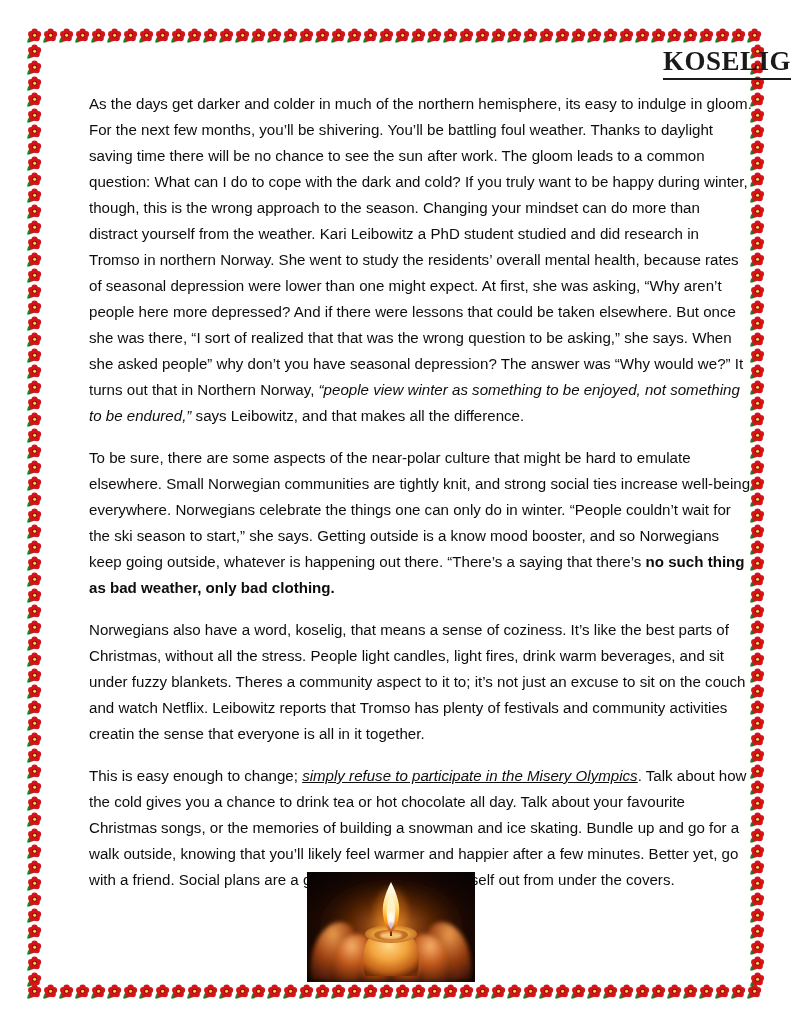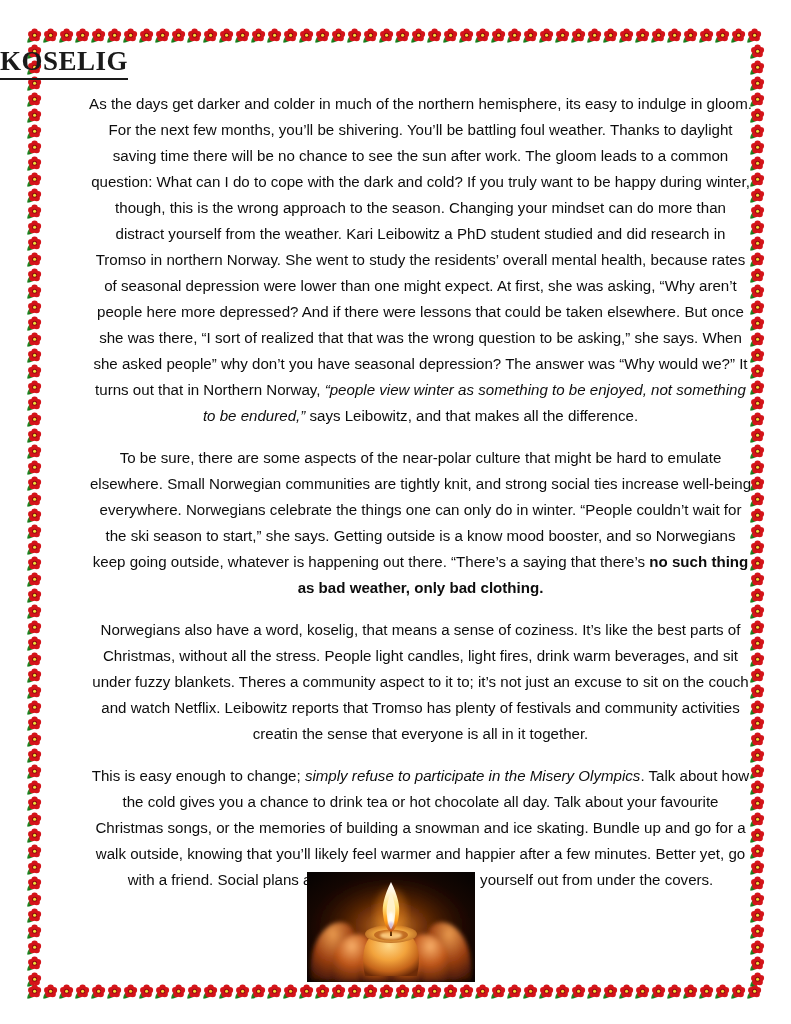--- a/index.html
+++ b/index.html
@@ -40,21 +40,21 @@
     flex: 0 0 16px;
   }
   .flower svg { display: block; width: 16px; height: 16px; }
 
   
   .doc-title {
     position: absolute;
     left: 0;
     top: 46px;
     width: 791px;
-    text-align: left;
+    text-align: right;
     font-family: "Liberation Serif", serif;
     font-weight: bold;
     font-size: 27px;
     letter-spacing: 0.5px;
     color: #1a1a1a;
   }
   .doc-title span.tx {
     border-bottom: 2px solid #1a1a1a;
     padding-bottom: 2px;
   }
@@ -65,26 +65,26 @@
     left: 89px;
     top: 91px;
     width: 663px;
   }
   p.para {
     margin: 0 0 16px 0;
     font-family: "Liberation Sans", sans-serif;
     font-size: 15.1px;
     line-height: 26px;
     color: #0d0d0d;
-    text-align: center;
+    text-align: left;
     word-spacing: 0px;
   }
   em.it  { font-style: italic; }
   b.bd   { font-weight: bold; }
-  span.itu { font-style: italic; }
+  span.itu { font-style: italic; text-decoration: underline; }
 
   
   #photo-wrap {
     position: absolute;
     left: 307px;
     top: 872px;
     width: 168px;
     height: 110px;
   }
   #photo {

